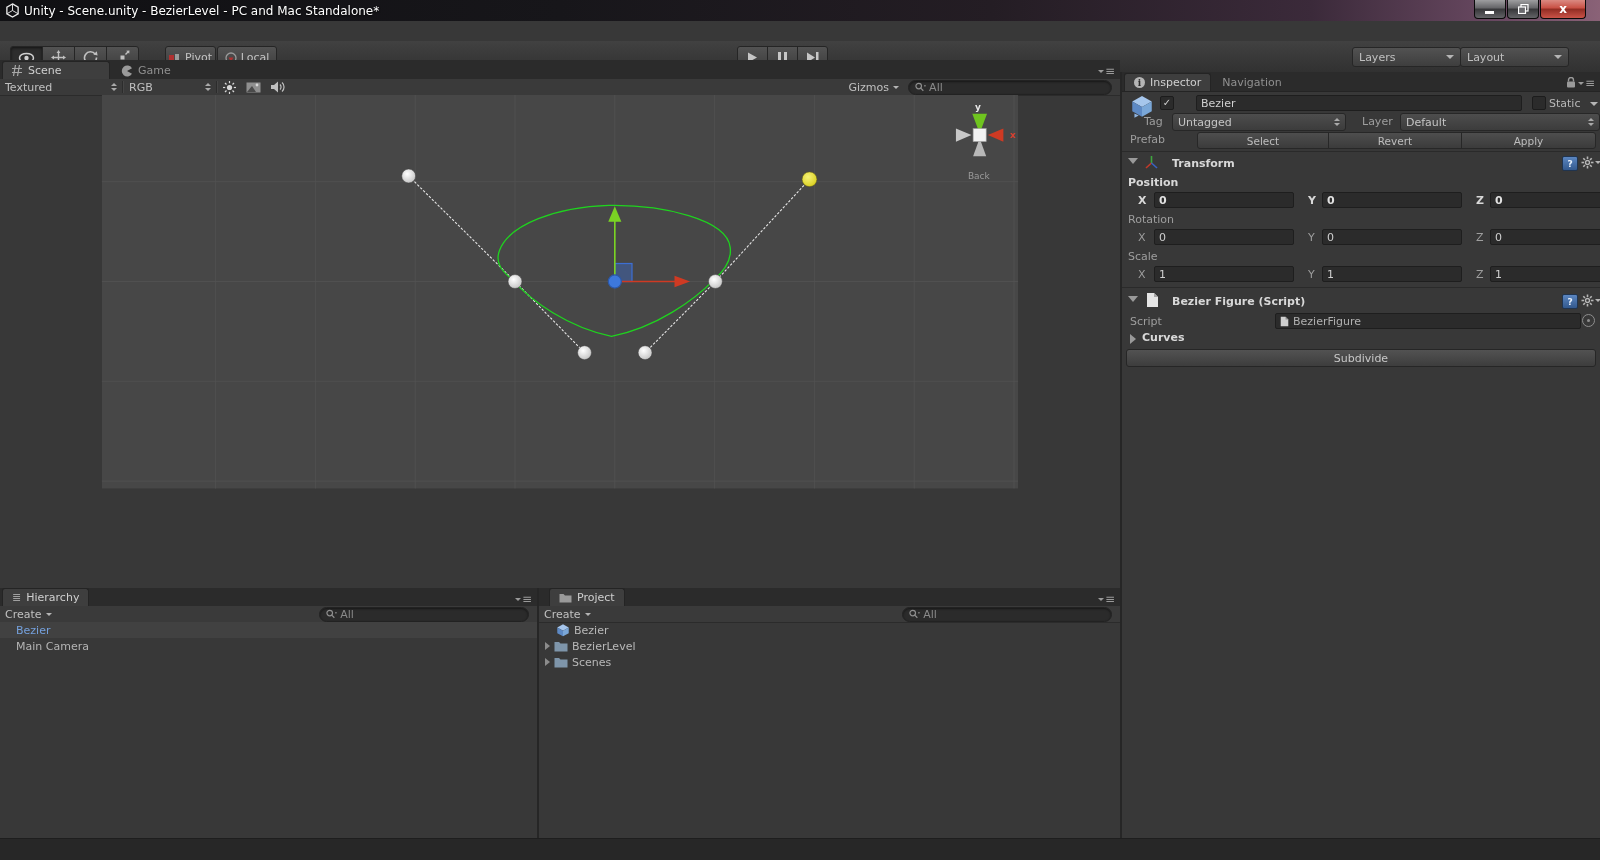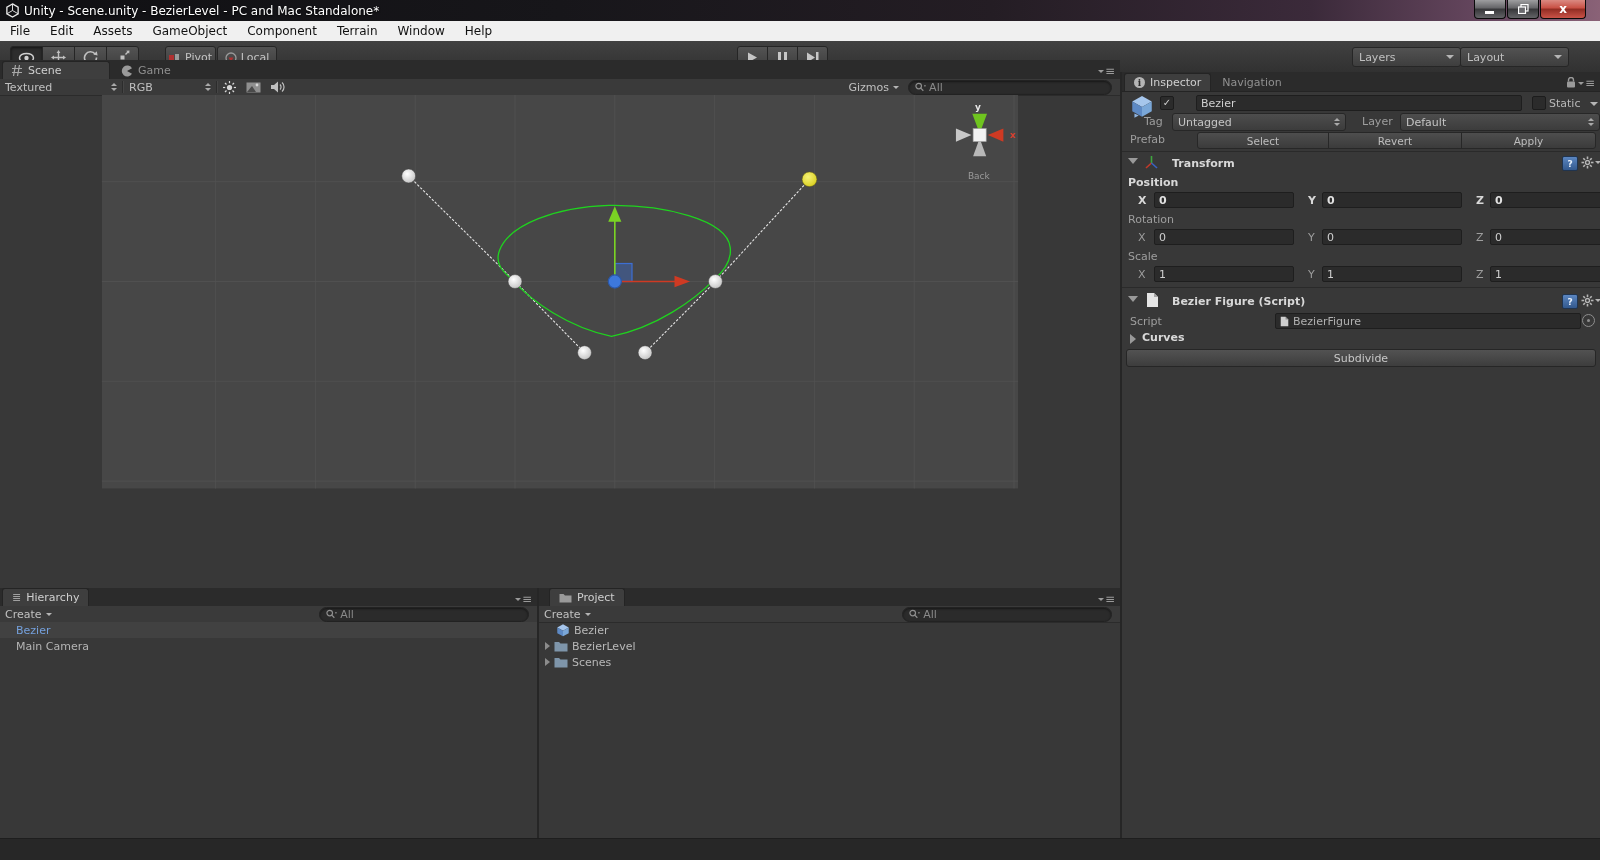--- a/index.html
+++ b/index.html
@@ -105,30 +105,20 @@
             <rect x="3" y="0.5" width="7" height="6.5" fill="none" stroke="#fff" stroke-width="1.2"></rect>
             <rect x="0.5" y="3" width="7" height="6.5" fill="#6a6a6e" stroke="#fff" stroke-width="1.2"></rect>
           </svg>
       </div>
       <div class="winbtn close">
           <span>x</span>
         </div>
     </div>
   </div>
 
-  <div class="abs menubar">
-    <span class="menuitem">File</span>
-    <span class="menuitem">Edit</span>
-    <span class="menuitem">Assets</span>
-    <span class="menuitem">GameObject</span>
-    <span class="menuitem">Component</span>
-    <span class="menuitem">Terrain</span>
-    <span class="menuitem">Window</span>
-    <span class="menuitem">Help</span>
-  </div>
 
   <div class="abs maintoolbar">
     <div class="tbtn grp first pressed" style="left:10px;width:31px">
       <svg width="17" height="12" viewBox="0 0 17 12">
         <ellipse cx="8.5" cy="6" rx="7" ry="4.6" fill="none" stroke="#d0d0d0" stroke-width="1.5"></ellipse>
         <circle cx="8.5" cy="6" r="2.2" fill="#d0d0d0"></circle>
       </svg>
     </div>
     <div class="tbtn grp" style="left:42px;width:31px">
       <svg width="15" height="15" viewBox="0 0 15 15">

